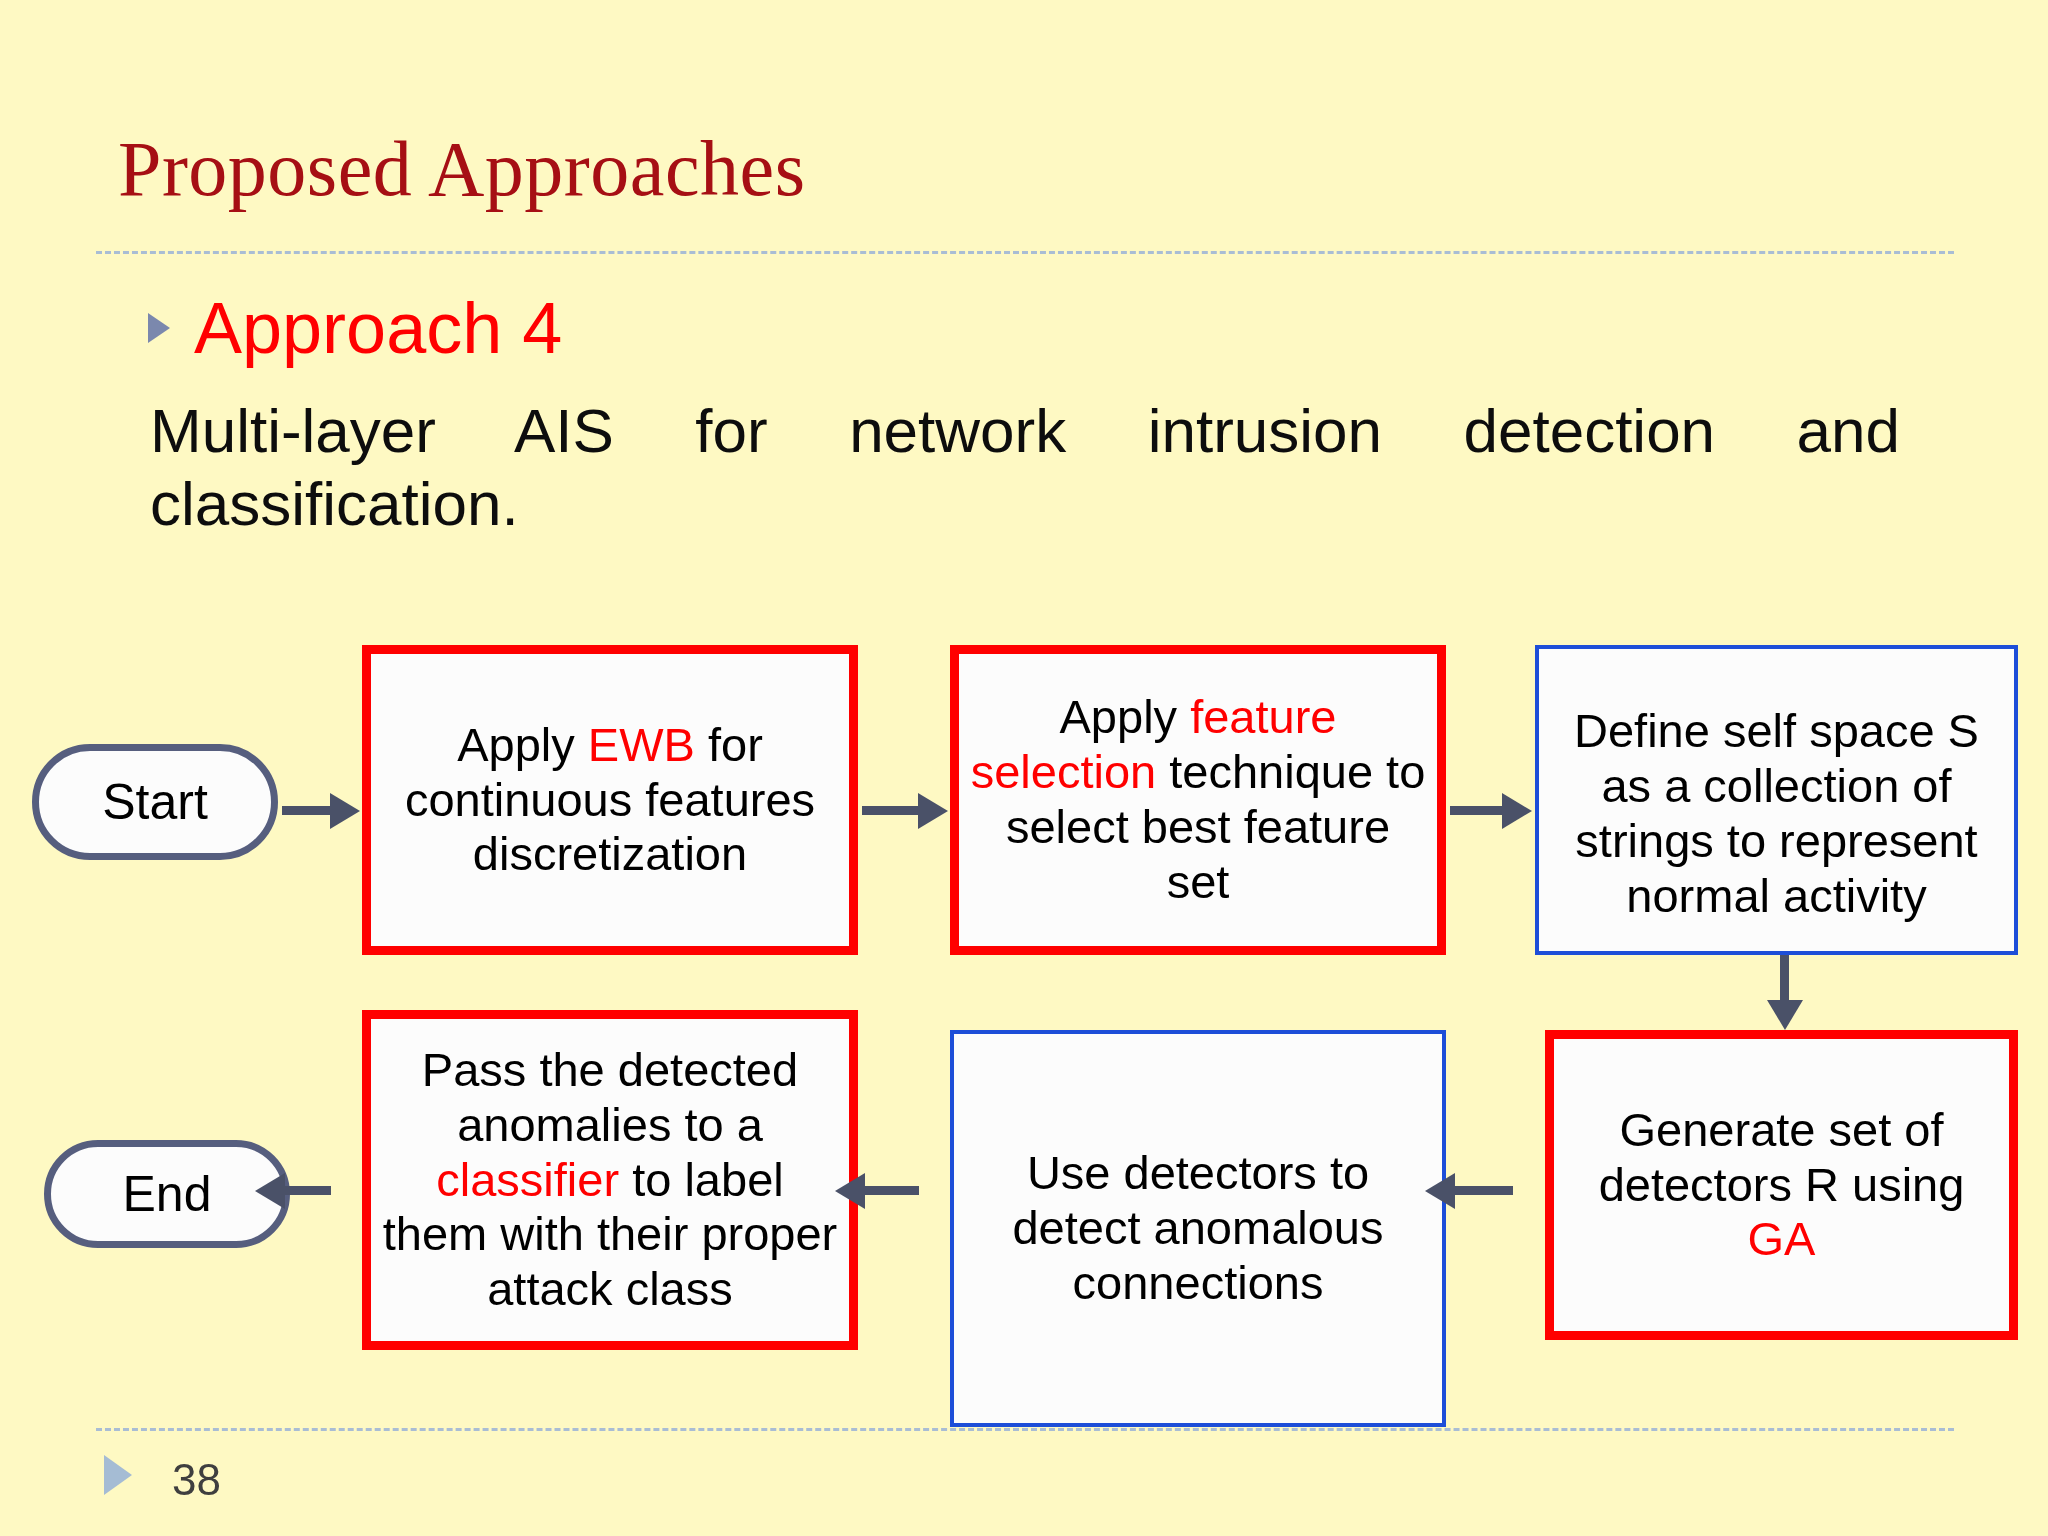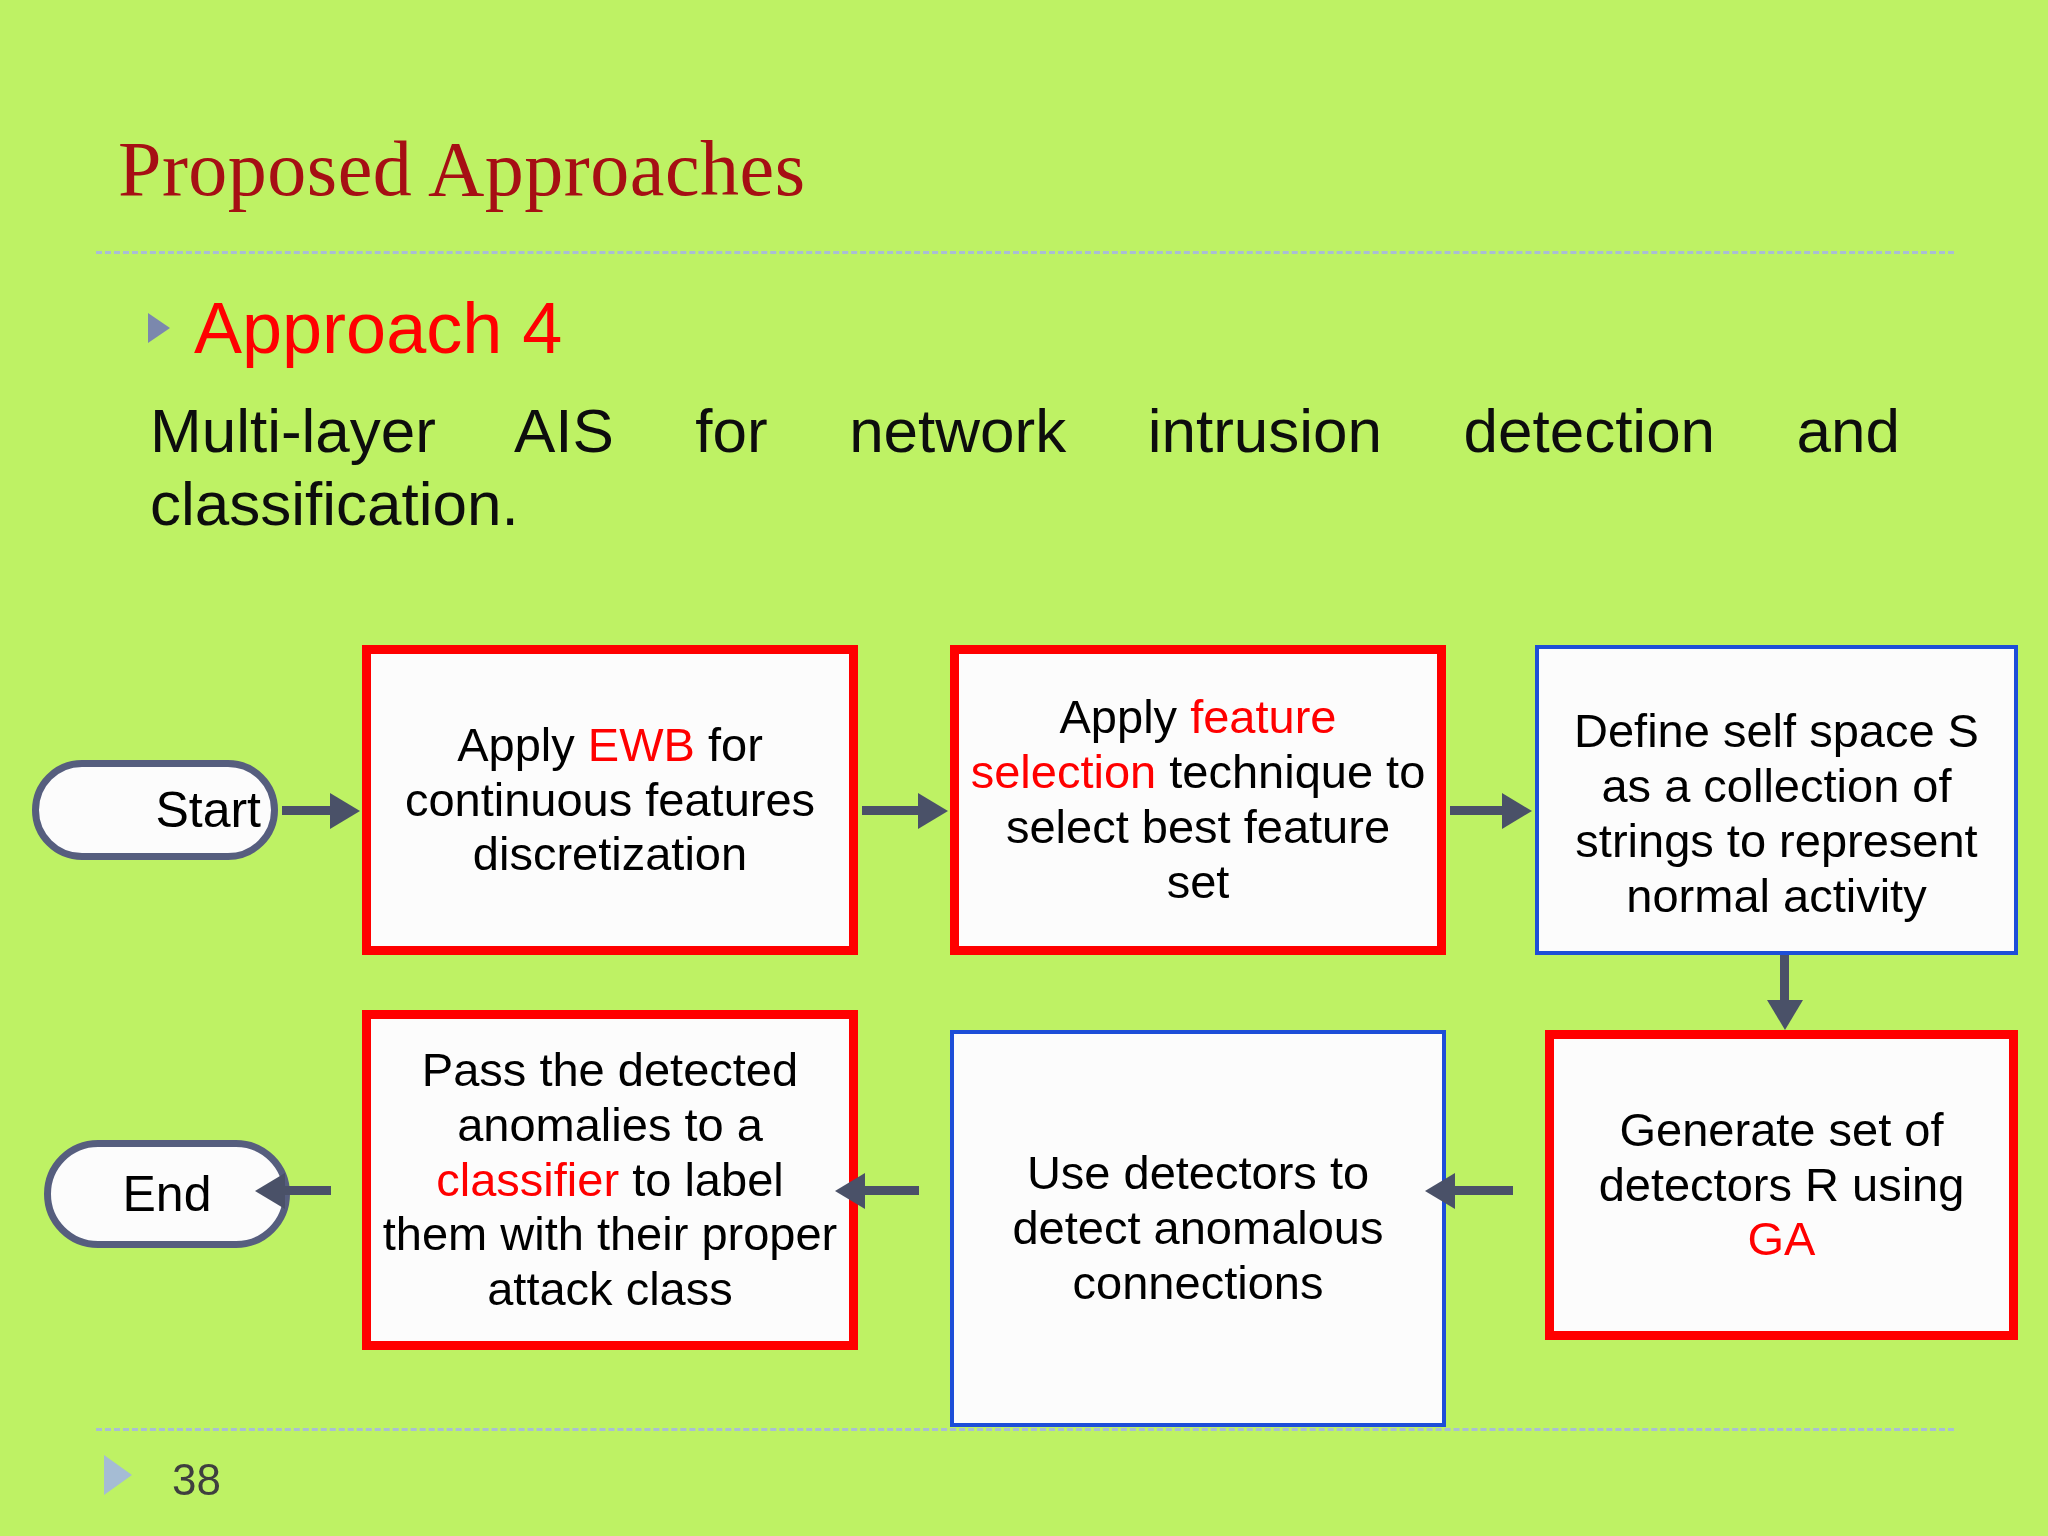--- a/index.html
+++ b/index.html
@@ -4,21 +4,21 @@
 <style>
   html, body {
     margin: 0;
     padding: 0;
     background: #ffffff;
   }
   #slide {
     position: relative;
     width: 2048px;
     height: 1536px;
-    background: #bef264;
+    background: #fef9c3;
     overflow: hidden;
     font-family: "Liberation Sans", sans-serif;
   }
 
   
   .slide-title {
     position: absolute;
     left: 118px;
     top: 130px;
     font-family: "Liberation Serif", serif;
@@ -93,21 +93,21 @@
   .node.red { border: 9px solid #ff0000; }
   .node.blue { border: 4px solid #1d4ed8; }
   .node.stadium {
     border: 7px solid #565e7e;
     border-radius: 999px;
   }
   .node .hl { color: #ff0000; }
   .node.overflow { overflow: visible; }
 
   
-  #node-start   { left: 32px;   top: 760px;  width: 246px; height: 100px; font-size: 50px; justify-content: flex-end; }
+  #node-start   { left: 32px;   top: 744px;  width: 246px; height: 116px; font-size: 50px; }
   #node-ewb     { left: 362px;  top: 645px;  width: 496px; height: 310px; }
   #node-fs      { left: 950px;  top: 645px;  width: 496px; height: 310px; }
   #node-self    { left: 1535px; top: 645px;  width: 483px; height: 310px; }
   #node-ga      { left: 1545px; top: 1030px; width: 473px; height: 310px; }
   #node-detect  { left: 950px;  top: 1030px; width: 496px; height: 397px; }
   #node-pass    { left: 362px;  top: 1010px; width: 496px; height: 340px; }
   #node-end     { left: 44px;   top: 1140px; width: 246px; height: 108px; font-size: 50px; }
 
   #node-self .txt { position: relative; top: 14px; }
 

